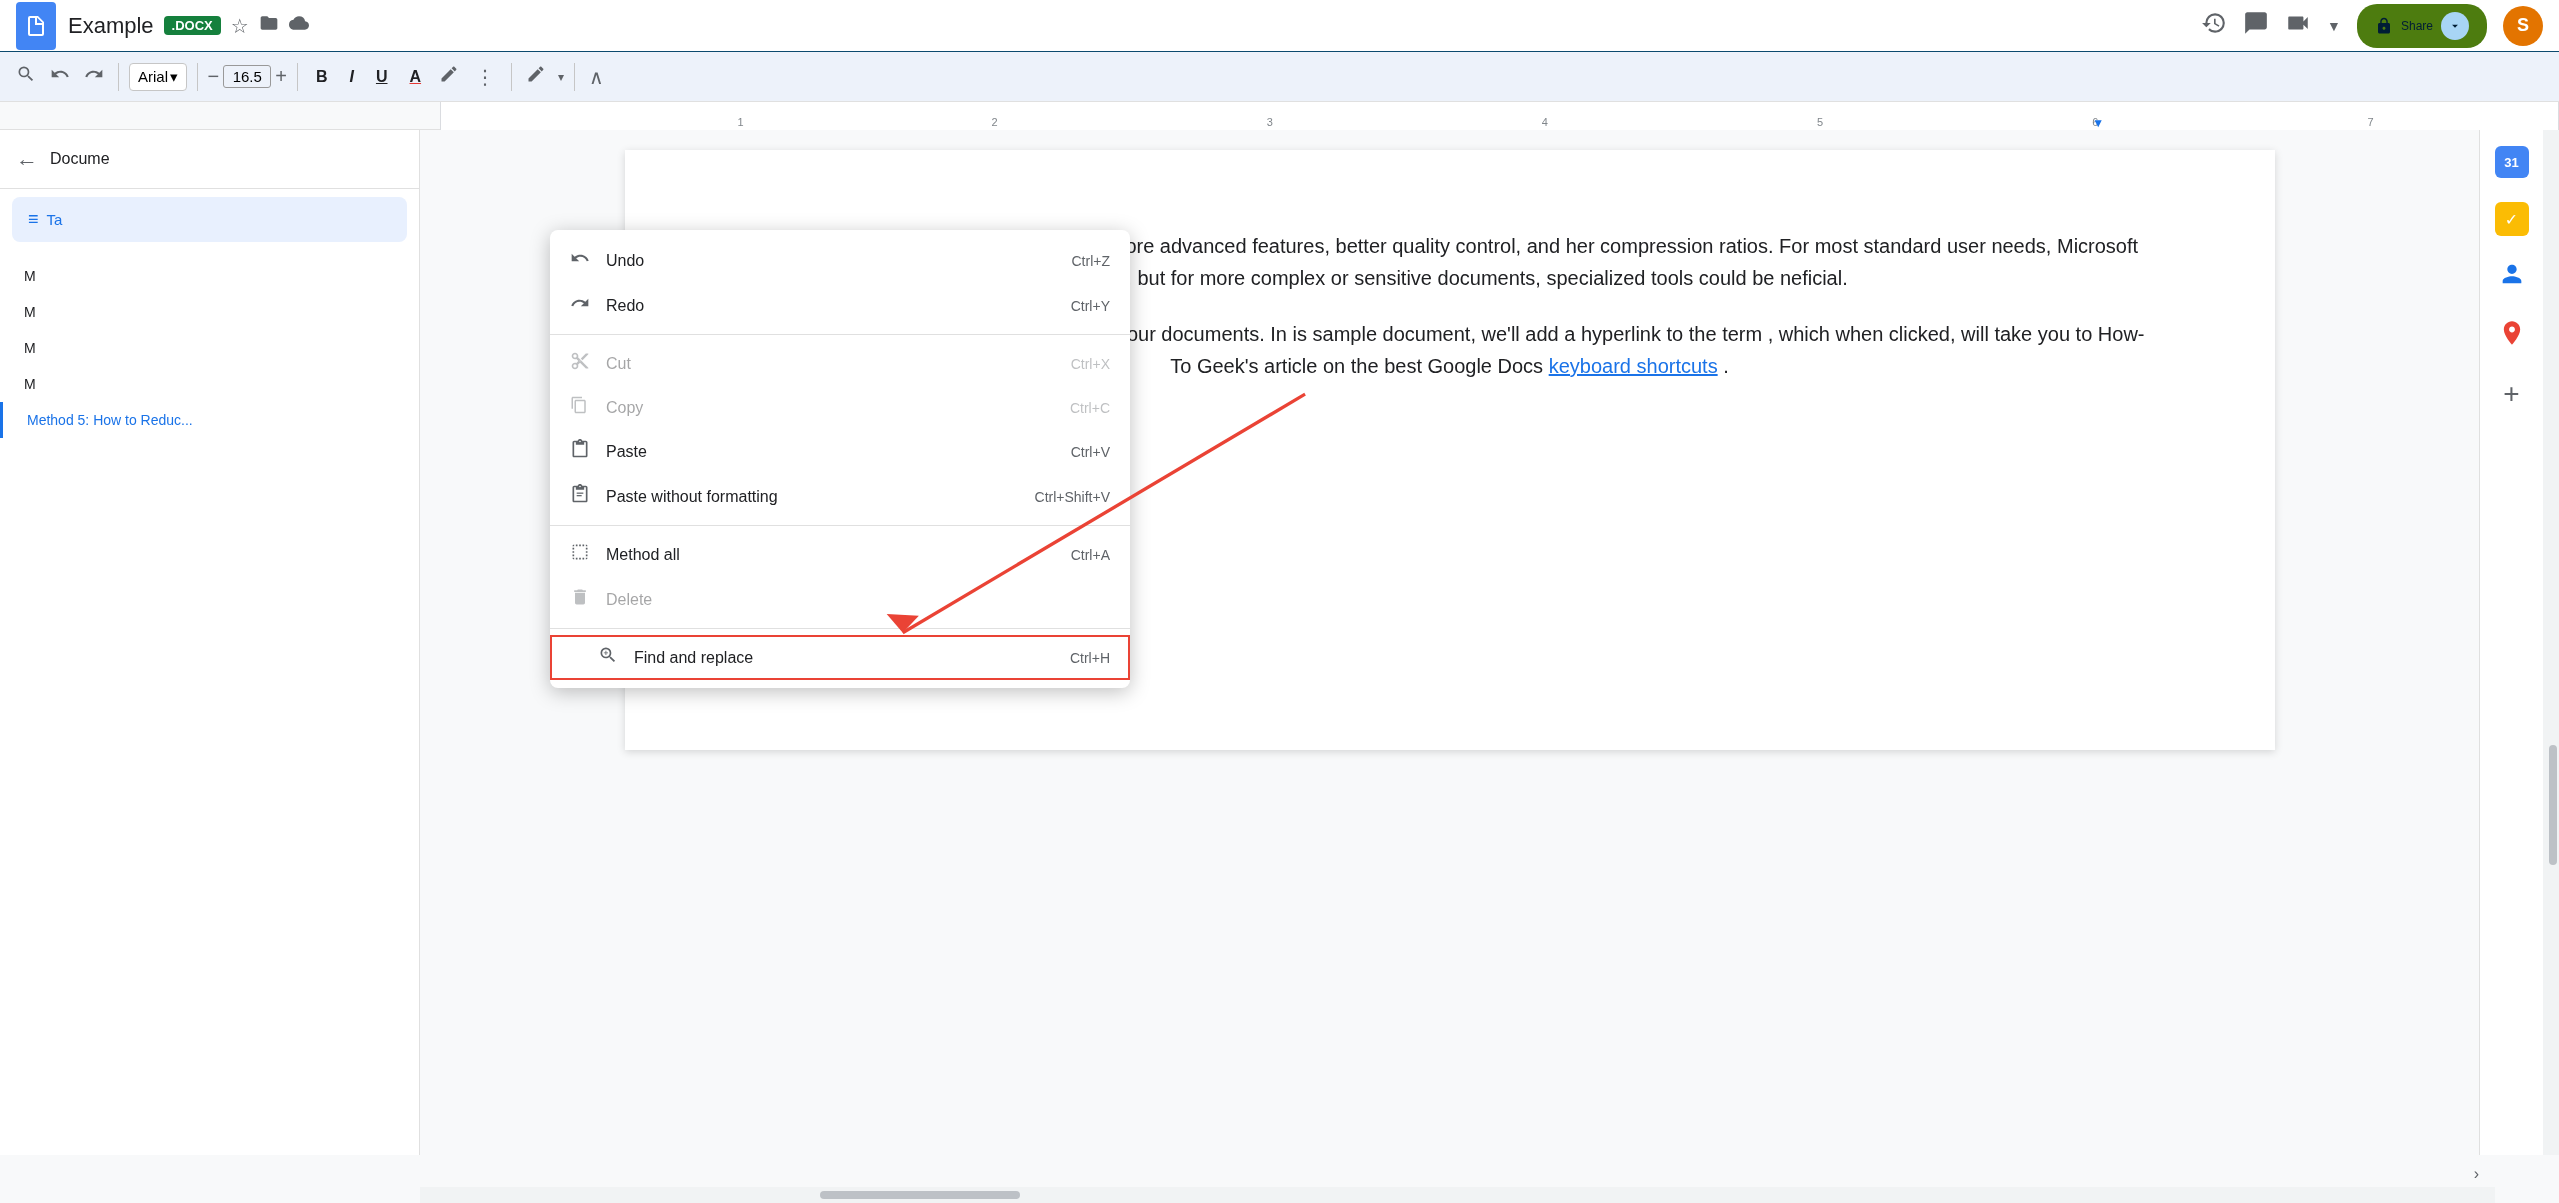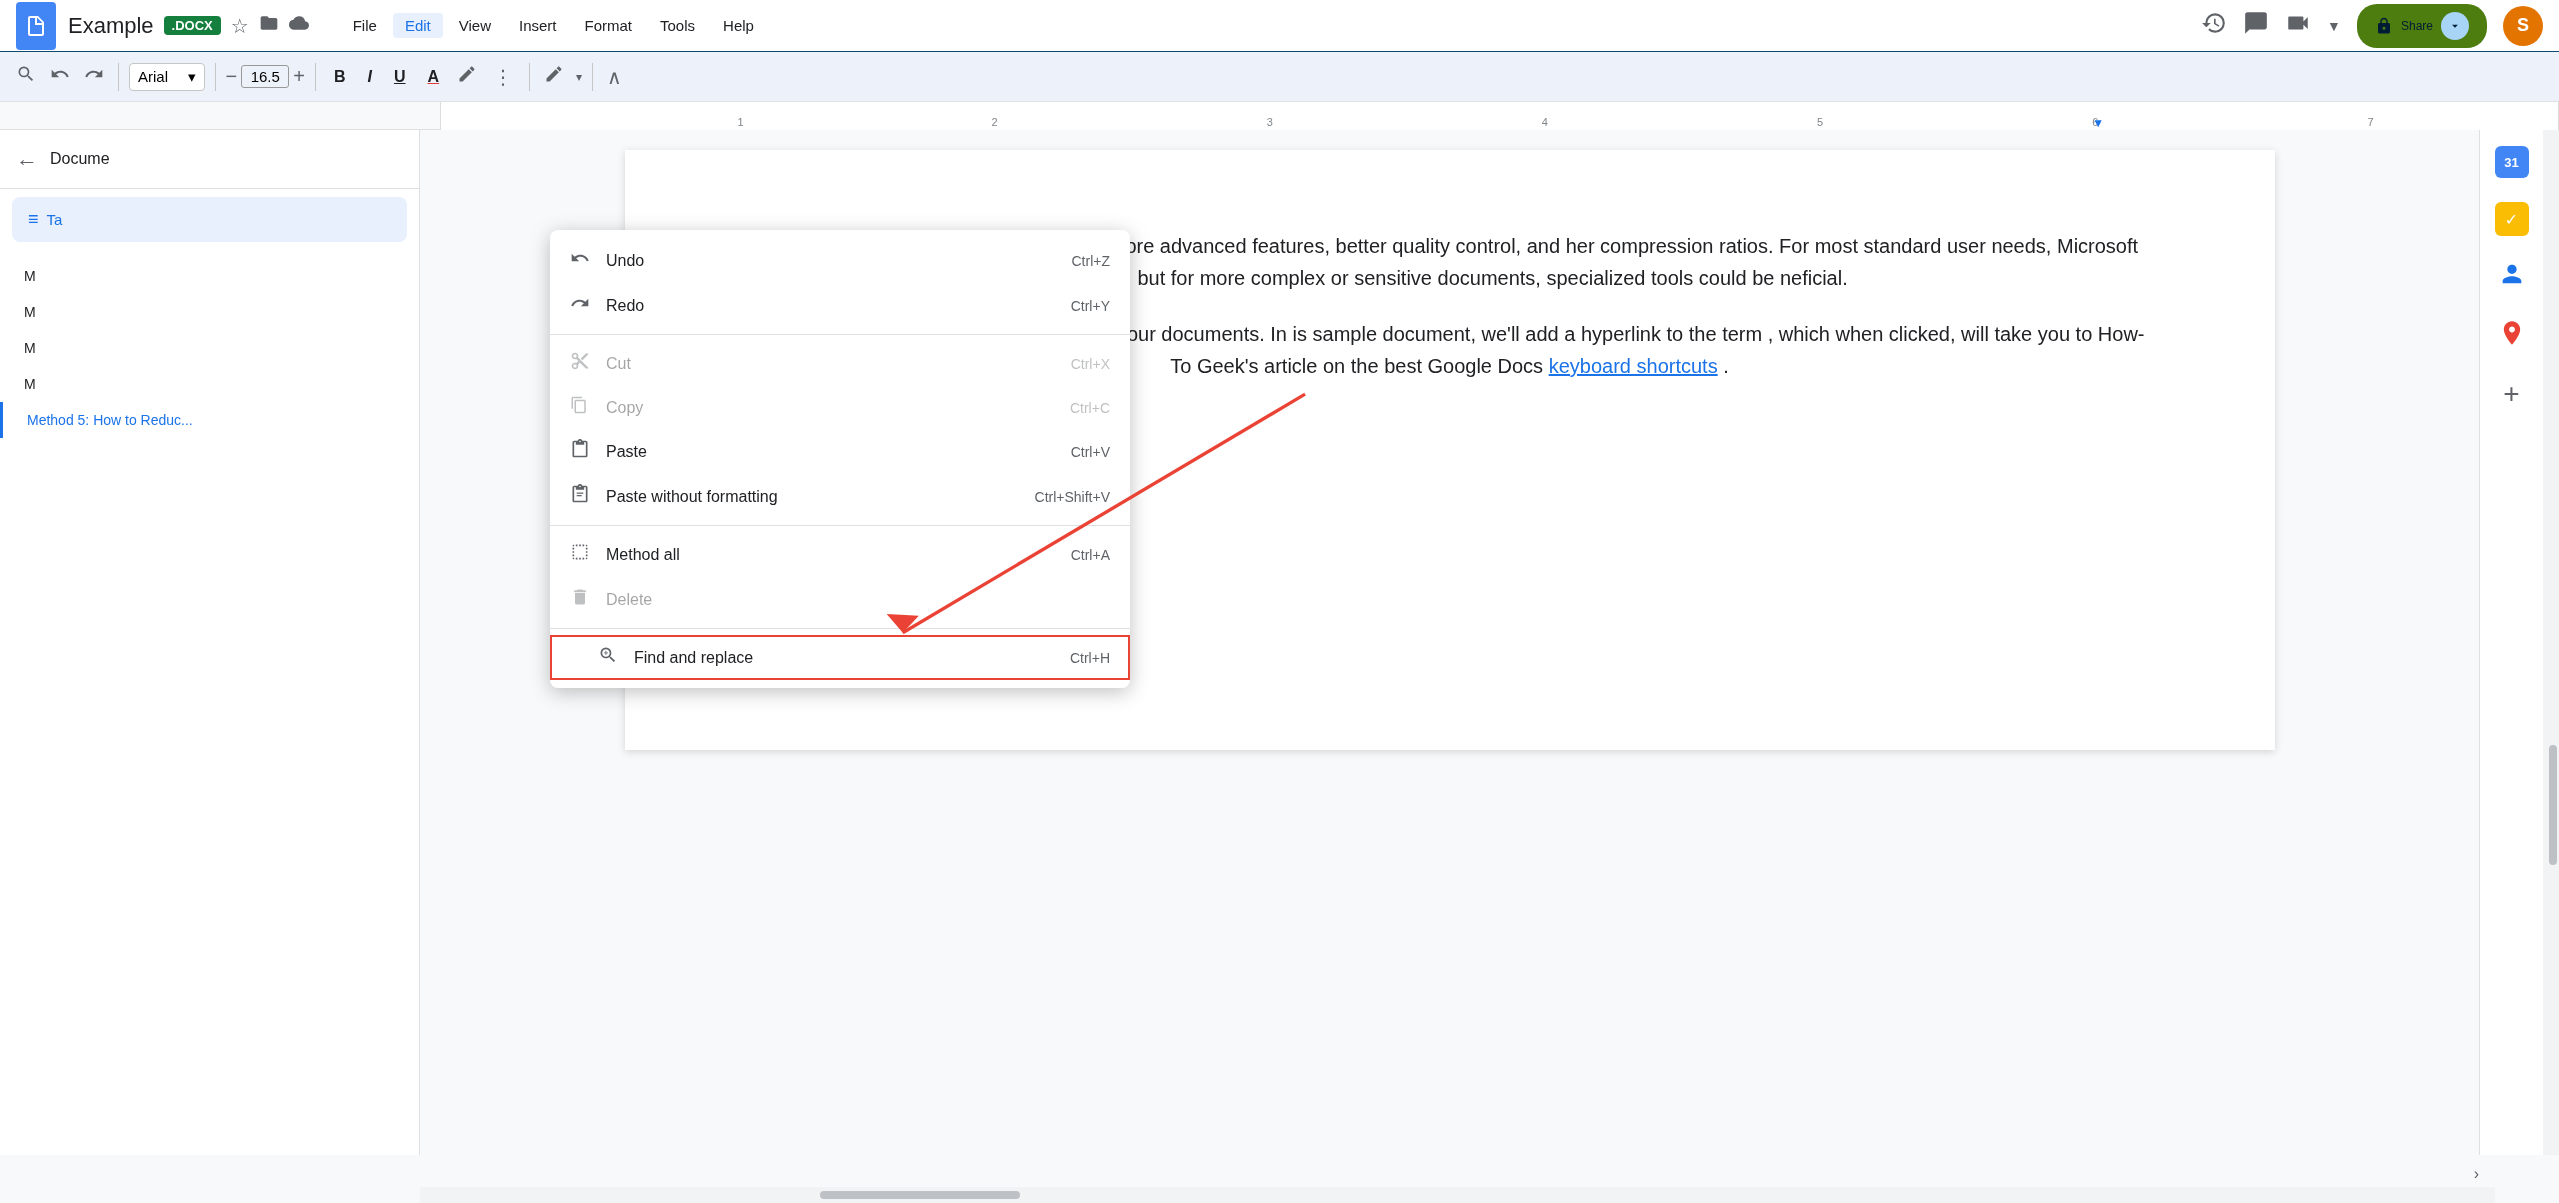--- a/index.html
+++ b/index.html
@@ -56,21 +56,21 @@
 
     
     .toolbar {
       display: flex; align-items: center; background: #edf2fa; padding: 4px 12px;
       height: 50px; gap: 6px; border-bottom: 1px solid #e0e0e0;
     }
     .toolbar-icon { color: #5f6368; font-size: 20px; cursor: pointer; padding: 4px; border-radius: 4px; }
     .toolbar-sep { width: 1px; height: 28px; background: #c6c6c6; margin: 0 4px; }
     .font-selector {
       display: flex; align-items: center; background: white; border: 1px solid #c6c6c6;
-      border-radius: 4px; padding: 4px 8px; font-size: 15px; cursor: pointer; gap: 20px;
+      border-radius: 4px; padding: 4px 8px; font-size: 15px; cursor: pointer; gap: 2px;
     }
     .font-size-area {
       display: flex; align-items: center; gap: 4px;
     }
     .font-size-btn { color: #5f6368; font-size: 20px; cursor: pointer; }
     .font-size-box {
       border: 1px solid #999; border-radius: 3px; width: 48px; text-align: center;
       font-size: 15px; padding: 2px 4px; font-weight: 500;
     }
     .fmt-btn { font-size: 16px; font-weight: 700; padding: 4px 8px; cursor: pointer; color: #202124; border-radius: 3px; }
@@ -214,29 +214,20 @@
           </svg>
       </span>
       <span class="title-icon">
         <svg width="20" height="20" viewBox="0 0 24 24" fill="#5f6368">
             <path d="M19.35 10.04A7.49 7.49 0 0012 4C9.11 4 6.6 5.64 5.35 8.04A5.994 5.994 0 000 14c0 3.31 2.69 6 6 6h13c2.76 0 5-2.24 5-5 0-2.64-2.05-4.78-4.65-4.96z"></path>
           </svg>
       </span>
     </div>
   </div>
 
-  <div class="menu-bar">
-    <span class="menu-item">File</span>
-    <span class="menu-item active">Edit</span>
-    <span class="menu-item">View</span>
-    <span class="menu-item">Insert</span>
-    <span class="menu-item">Format</span>
-    <span class="menu-item">Tools</span>
-    <span class="menu-item">Help</span>
-  </div>
 
   <div class="top-right">
     <span class="top-icon">
       <svg width="26" height="26" viewBox="0 0 24 24" fill="#5f6368">
           <path d="M13 3a9 9 0 00-9 9H1l3.89 3.89.07.14L9 12H6c0-3.87 3.13-7 7-7s7 3.13 7 7-3.13 7-7 7c-1.93 0-3.68-.79-4.94-2.06l-1.42 1.42A8.954 8.954 0 0013 21a9 9 0 000-18zm-1 5v5l4.28 2.54.72-1.21-3.5-2.08V8H12z"></path>
         </svg>
     </span>
     <span class="top-icon">
       <svg width="26" height="26" viewBox="0 0 24 24" fill="#5f6368">
           <path d="M20 2H4c-1.1 0-2 .9-2 2v18l4-4h14c1.1 0 2-.9 2-2V4c0-1.1-.9-2-2-2z"></path>

